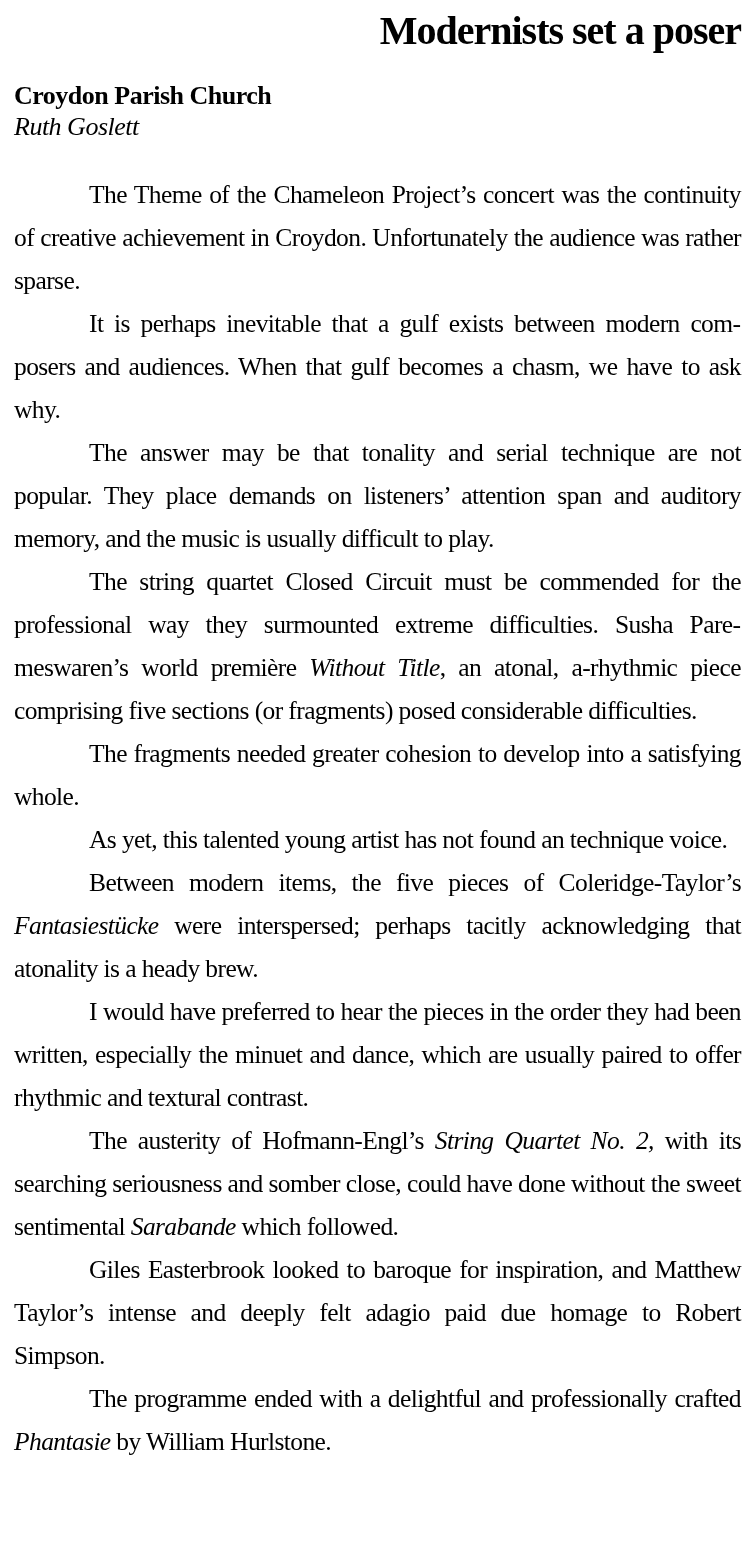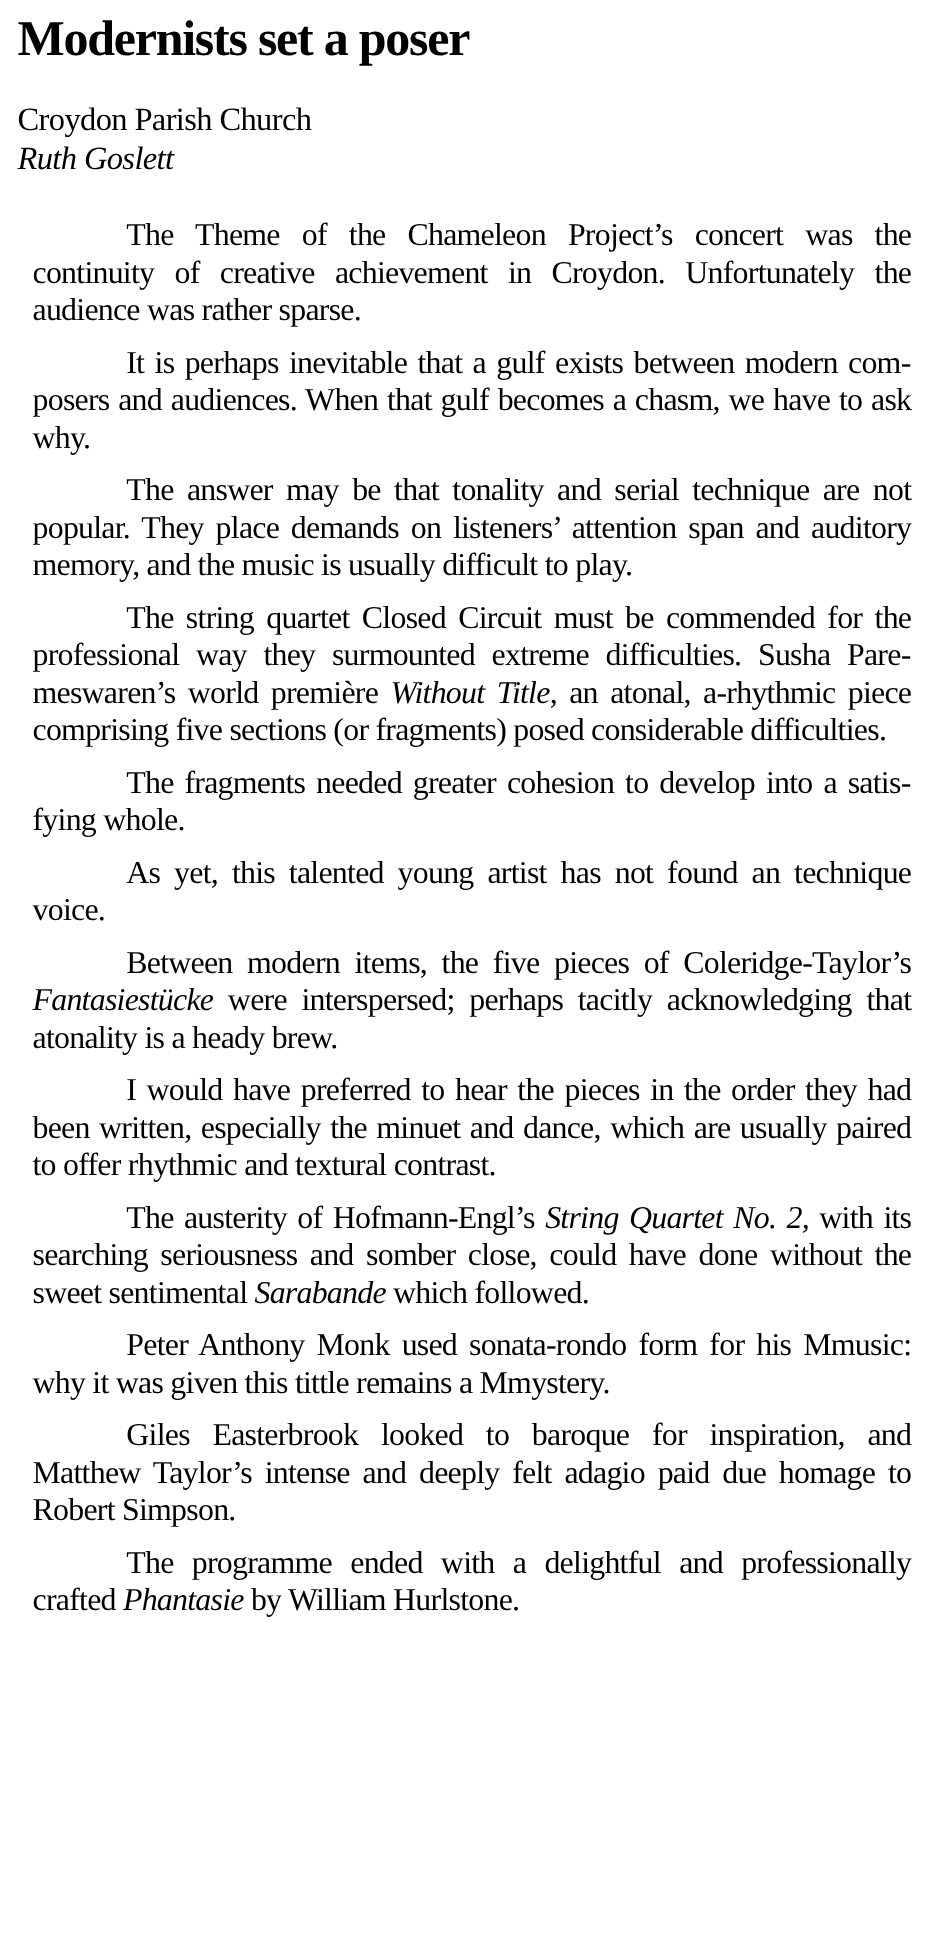--- a/index.html
+++ b/index.html
@@ -20,39 +20,40 @@
     min-height: 1547px;
     padding: 8px 14px 0 14px;
     background: #ffffff;
   }
   h1.title {
     margin: 0 0 26px 0;
     font-size: 40px;
     line-height: 46px;
     font-weight: bold;
     letter-spacing: -1px;
+    text-align: right;
   }
   .byline {
     font-size: 26px;
     line-height: 31px;
     letter-spacing: -0.5px;
   }
   .byline .venue {
-    font-weight: normal;
+    font-weight: bold;
   }
   .byline .reviewer {
     font-style: italic;
   }
   .review-body {
     margin-top: 31px;
   }
   .review-body p.para {
-    margin: 12px;
+    margin: 0;
     font-size: 25.5px;
-    line-height: 30px;
+    line-height: 43px;
     letter-spacing: -0.6px;
     text-indent: 75px;
     text-align: justify;
     hyphens: manual;
     -webkit-hyphens: manual;
   }
   .review-body p.para em {
     font-style: italic;
   }
 </style>
@@ -71,18 +72,17 @@
   <div class="review-body">
       <p class="para"><span>The Theme of the Chameleon Project’s concert was the continuity of creative achievement in Croydon. Unfortunately the audience was rather sparse.</span></p>
       <p class="para"><span>It is perhaps inevitable that a gulf exists between modern com­posers and audiences. When that gulf becomes a chasm, we have to ask why.</span></p>
       <p class="para"><span>The answer may be that tonality and serial technique are not popular. They place demands on listeners’ attention span and auditory memory, and the music is usually difficult to play.</span></p>
       <p class="para"><span>The string quartet Closed Circuit must be commended for the professional way they surmounted extreme difficulties. Susha Pare­meswaren’s world première </span><em>Without Title</em><span>, an atonal, a-rhythmic piece comprising five sections (or fragments) posed considerable difficulties.</span></p>
       <p class="para"><span>The fragments needed greater cohesion to develop into a satis­fying whole.</span></p>
       <p class="para"><span>As yet, this talented young artist has not found an technique voice.</span></p>
       <p class="para"><span>Between modern items, the five pieces of Coleridge-Taylor’s </span><em>Fantasiestücke</em><span> were interspersed; perhaps tacitly acknowledging that atonality is a heady brew.</span></p>
       <p class="para"><span>I would have preferred to hear the pieces in the order they had been written, especially the minuet and dance, which are usually paired to offer rhythmic and textural contrast.</span></p>
       <p class="para"><span>The austerity of Hofmann-Engl’s </span><em>String Quartet No. 2,</em><span> with its searching seriousness and somber close, could have done without the sweet sentimental </span><em>Sarabande</em><span> which followed.</span></p>
-      <p class="para"><span>Peter Anthony Monk used sonata-rondo form for his Mmusic: why it was given this tittle remains a Mmystery.</span></p>
       <p class="para"><span>Giles Easterbrook looked to baroque for inspiration, and Matthew Taylor’s intense and deeply felt adagio paid due homage to Robert Simpson.</span></p>
       <p class="para"><span>The programme ended with a delightful and professionally crafted </span><em>Phantasie</em><span> by William Hurlstone.</span></p>
     </div>
 
 </div>
 
 </body></html>

